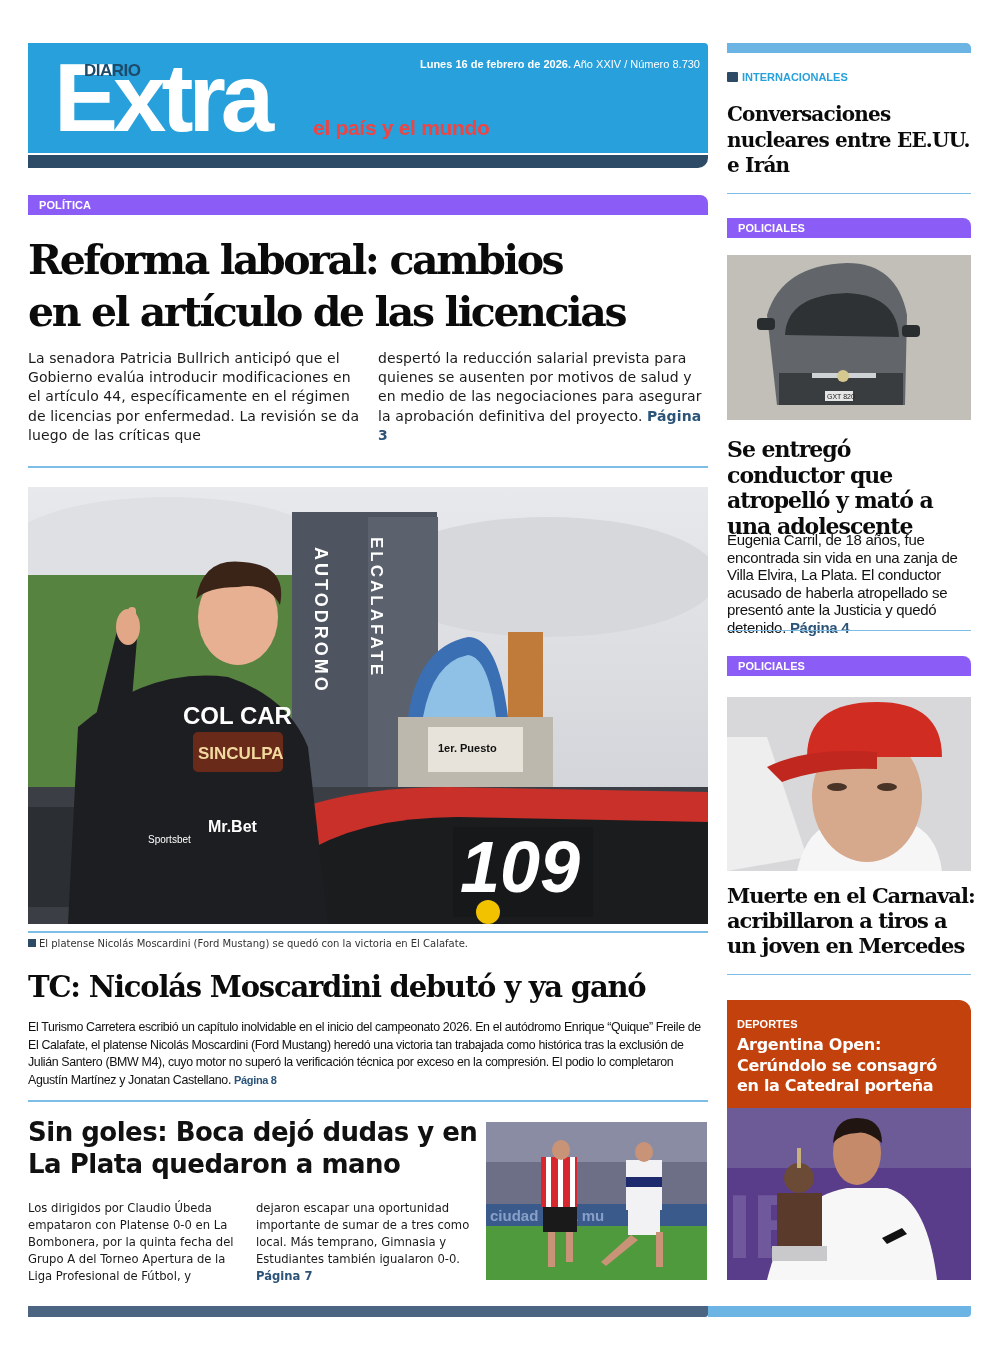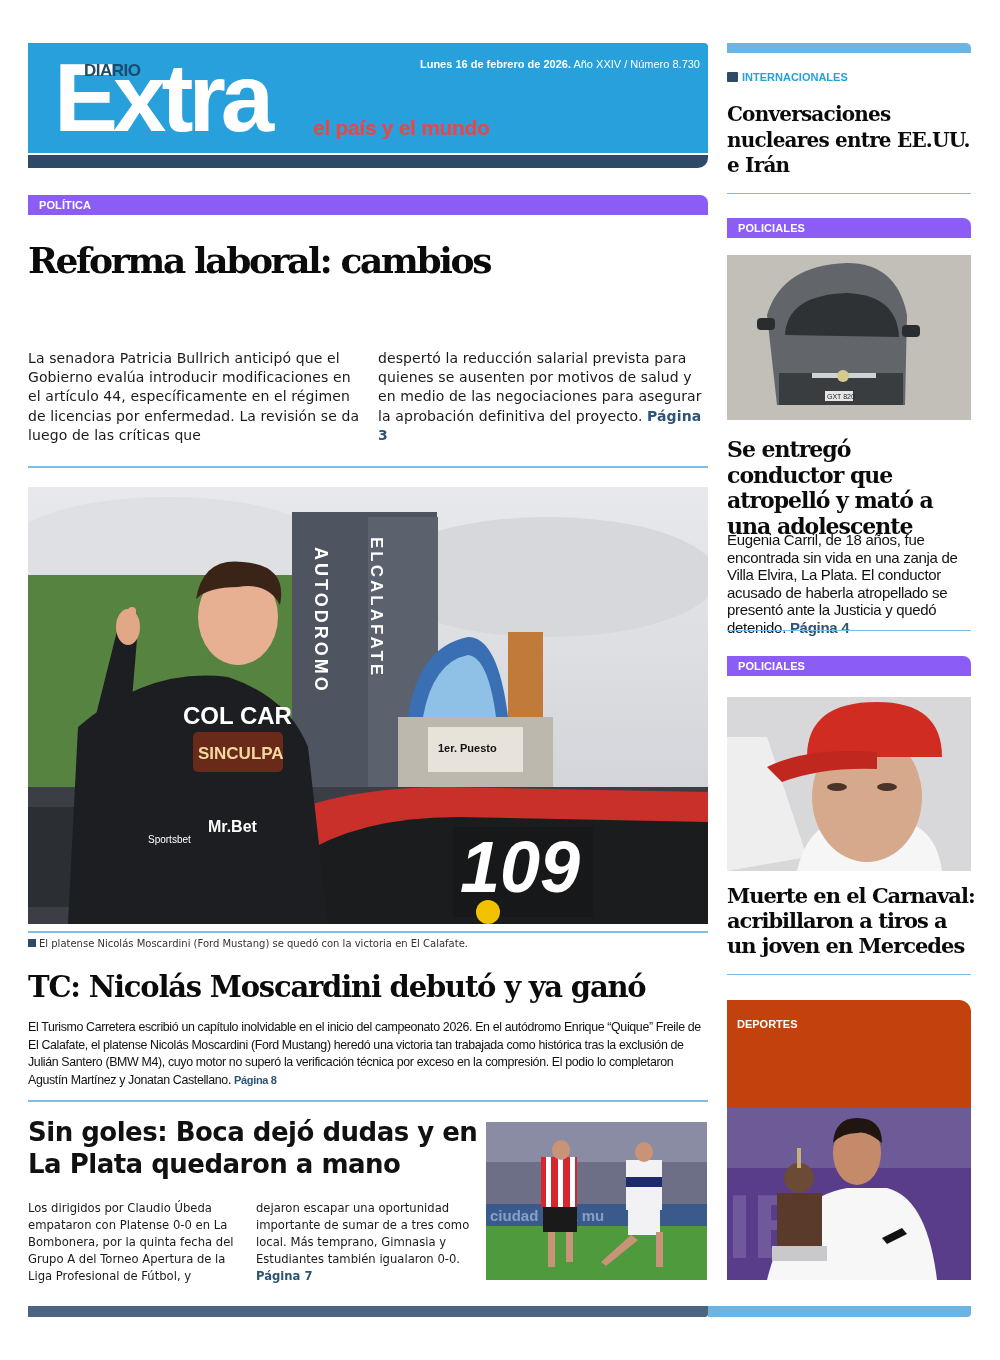--- a/index.html
+++ b/index.html
@@ -21,21 +21,21 @@
   
   .section-bar { background: #8b5cf6; color: #ffffff; font-size: 11px; font-weight: bold; padding-left: 11px; display: flex; align-items: center; border-top-right-radius: 8px; letter-spacing: 0.1px; }
   .rule { height: 2px; background: #7dbde6; }
 
   
   .serif-head { font-family: "DejaVu Serif", "Liberation Serif", serif; font-weight: bold; color: #0b0b0b; }
   .body-text { font-family: "DejaVu Sans", sans-serif; color: #1a1a1a; }
   .page-ref { color: #2c5478; font-weight: bold; }
 
   
-  .main-headline { left: 28px; top: 234px; width: 690px; font-size: 36px; line-height: 52px; letter-spacing: -2.4px; }
+  .main-headline { left: 28px; top: 234px; width: 690px; font-size: 41px; line-height: 52px; letter-spacing: -2.4px; }
   .main-col { top: 349px; width: 335px; font-size: 14px; line-height: 19.2px; letter-spacing: 0.1px; }
 
   
   .photo { overflow: hidden; }
   .photo svg { display: block; width: 100%; height: 100%; }
 
   .caption { left: 28px; top: 938px; font-size: 10px; color: #333; white-space: nowrap; }
   .caption .sq { display: inline-block; width: 8px; height: 8px; background: #2d4b66; margin-right: 3px; vertical-align: -0px; }
 
   .tc-headline { left: 28px; top: 970px; font-size: 29px; letter-spacing: -1.2px; white-space: nowrap; }
@@ -71,20 +71,21 @@
 <div class="abs logo-diario">DIARIO</div>
 <div class="abs tagline">el país y el mundo</div>
 <div class="abs dateline"><b>Lunes 16 de febrero de 2026.</b><span> Año XXIV / Número 8.730</span></div>
 
 <div class="abs section-bar" style="left:28px; top:195px; width:680px; height:20px;">
     <span>POLÍTICA</span>
   </div>
 
 <div class="abs serif-head main-headline">
   <div>Reforma laboral: cambios</div>
+  <div>en el artículo de las licencias</div>
 </div>
 
 <div class="abs body-text main-col" style="left:28px;">La senadora Patricia Bullrich anticipó que el Gobierno evalúa introducir modificaciones en el artículo 44, específicamente en el régimen de licencias por enfermedad. La revisión se da luego de las críticas que</div>
 <div class="abs body-text main-col" style="left:378px; width:330px;"><span>despertó la reducción salarial prevista para quienes se ausenten por motivos de salud y en medio de las negociaciones para asegurar la aprobación definitiva del proyecto.</span> <span class="page-ref">Página 3</span></div>
 
 <div class="abs rule" style="left:28px; top:466px; width:680px;"></div>
 
 <div class="abs photo" style="left:28px; top:487px; width:680px; height:437px;">
   <svg viewBox="0 0 680 437" preserveAspectRatio="none">
     <defs>
@@ -222,20 +223,21 @@
     <ellipse cx="160" cy="90" rx="10" ry="4" fill="#4a3428"></ellipse>
     <path d="M110" fill="none"></path>
   </svg>
 </div>
 
 <div class="abs serif-head side-head-3">Muerte en el Carnaval: acribillaron a tiros a un joven en Mercedes</div>
 <div class="abs rule" style="left:727px; top:974px; width:244px; height:1px;"></div>
 
 <div class="abs deportes-box">
   <div class="dk">DEPORTES</div>
+  <div class="dh">Argentina Open: Cerúndolo se consagró en la Catedral porteña</div>
 </div>
 
 <div class="abs photo" style="left:727px; top:1108px; width:244px; height:172px;">
   <svg viewBox="0 0 244 172" preserveAspectRatio="none">
     <rect width="244" height="172" fill="#5a3d8a"></rect>
     <rect width="244" height="60" fill="#7a6fa0" opacity="0.6"></rect>
     <text x="0" y="150" font-family="Liberation Sans, sans-serif" font-size="90" font-weight="bold" fill="#7f6aa8" opacity="0.6">IB3</text>
     <path d="M40 172 Q60 90 120 80 L160 80 Q200 90 210 172 Z" fill="#f7f7f7"></path>
     <ellipse cx="130" cy="45" rx="24" ry="32" fill="#c48a6a"></ellipse>
     <path d="M106 35 Q108 10 130 10 Q155 10 155 35 Q140 22 130 25 Q115 25 106 35 Z" fill="#201510"></path>

